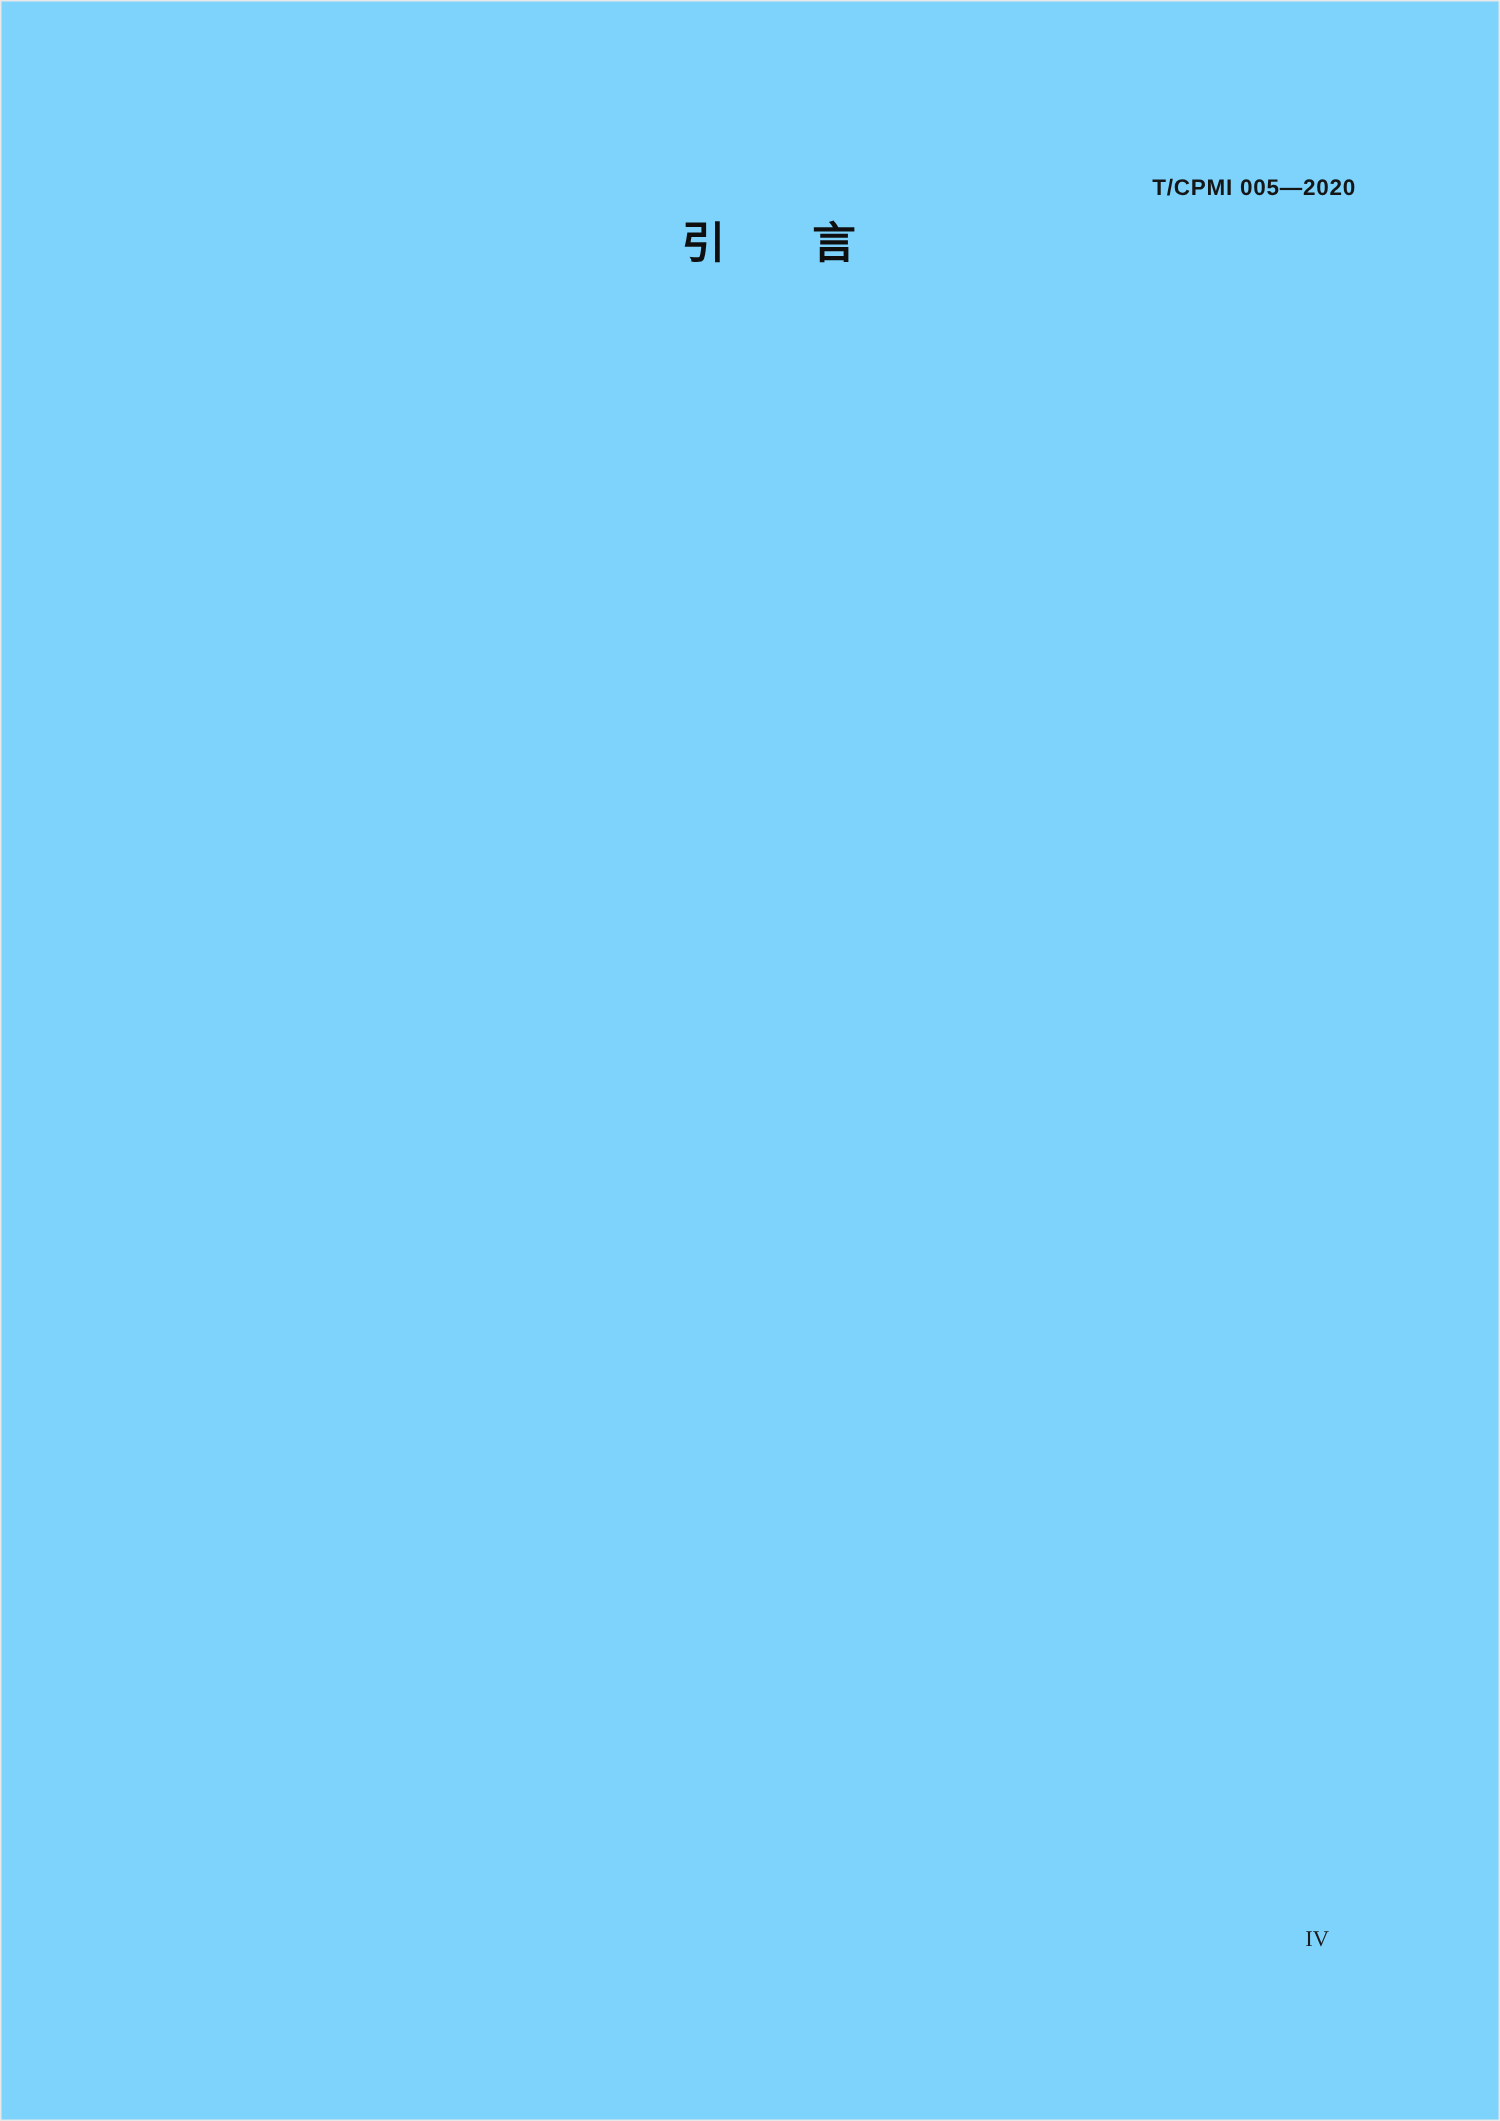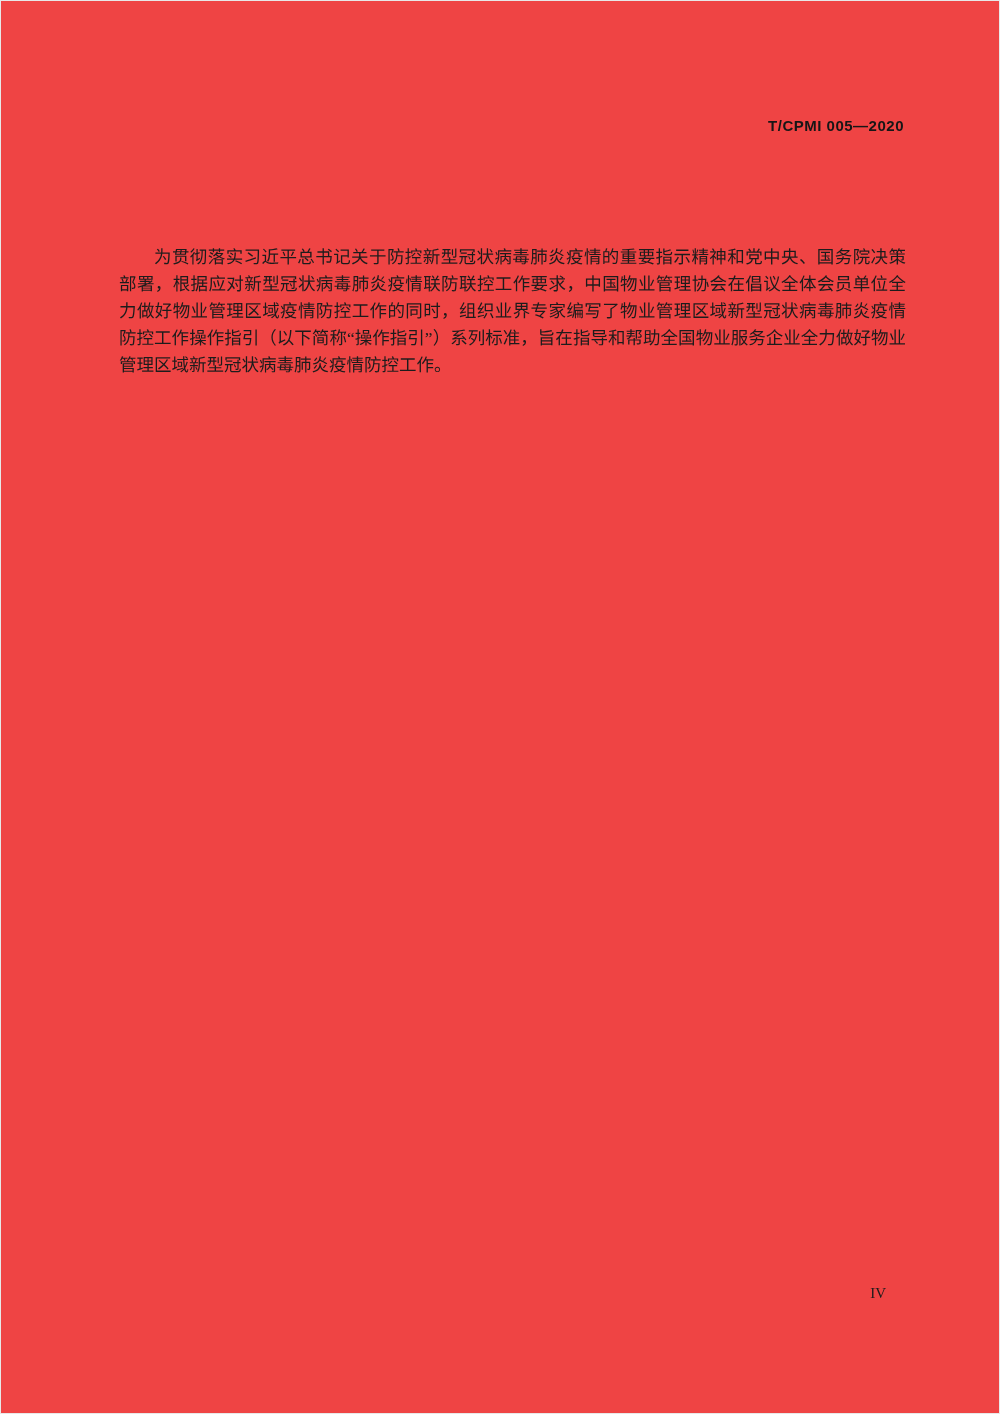--- a/index.html
+++ b/index.html
@@ -5,21 +5,21 @@
   html, body {
     margin: 0;
     padding: 0;
     background: #ffffff;
   }
   .page {
     position: relative;
     width: 1000px;
     height: 1414px;
     margin: 0 auto;
-    background: #ef4444;
+    background: #7dd3fc;
     box-sizing: border-box;
     border: 1px solid #e8e8e8;
     overflow: hidden;
     color: #1b1b1b;
   }
   .doc-header {
     position: absolute;
     top: 116px;
     right: 95px;
     font-family: "Liberation Sans", sans-serif;
@@ -69,22 +69,22 @@
 </style>
 </head>
 <body>
 
 <div class="page">
 
   <header class="doc-header">
     <span>T/CPMI 005—2020</span>
   </header>
 
+  <h1 class="doc-title">引　　言</h1>
 
   <main class="doc-body">
-    <p>为贯彻落实习近平总书记关于防控新型冠状病毒肺炎疫情的重要指示精神和党中央、国务院决策部署，根据应对新型冠状病毒肺炎疫情联防联控工作要求，中国物业管理协会在倡议全体会员单位全力做好物业管理区域疫情防控工作的同时，组织业界专家编写了物业管理区域新型冠状病毒肺炎疫情防控工作操作指引（以下简称“操作指引”）系列标准，旨在指导和帮助全国物业服务企业全力做好物业管理区域新型冠状病毒肺炎疫情防控工作。</p>
   </main>
 
   <footer class="doc-footer">
     <span>IV</span>
   </footer>
 
 </div>
 
 </body></html>

